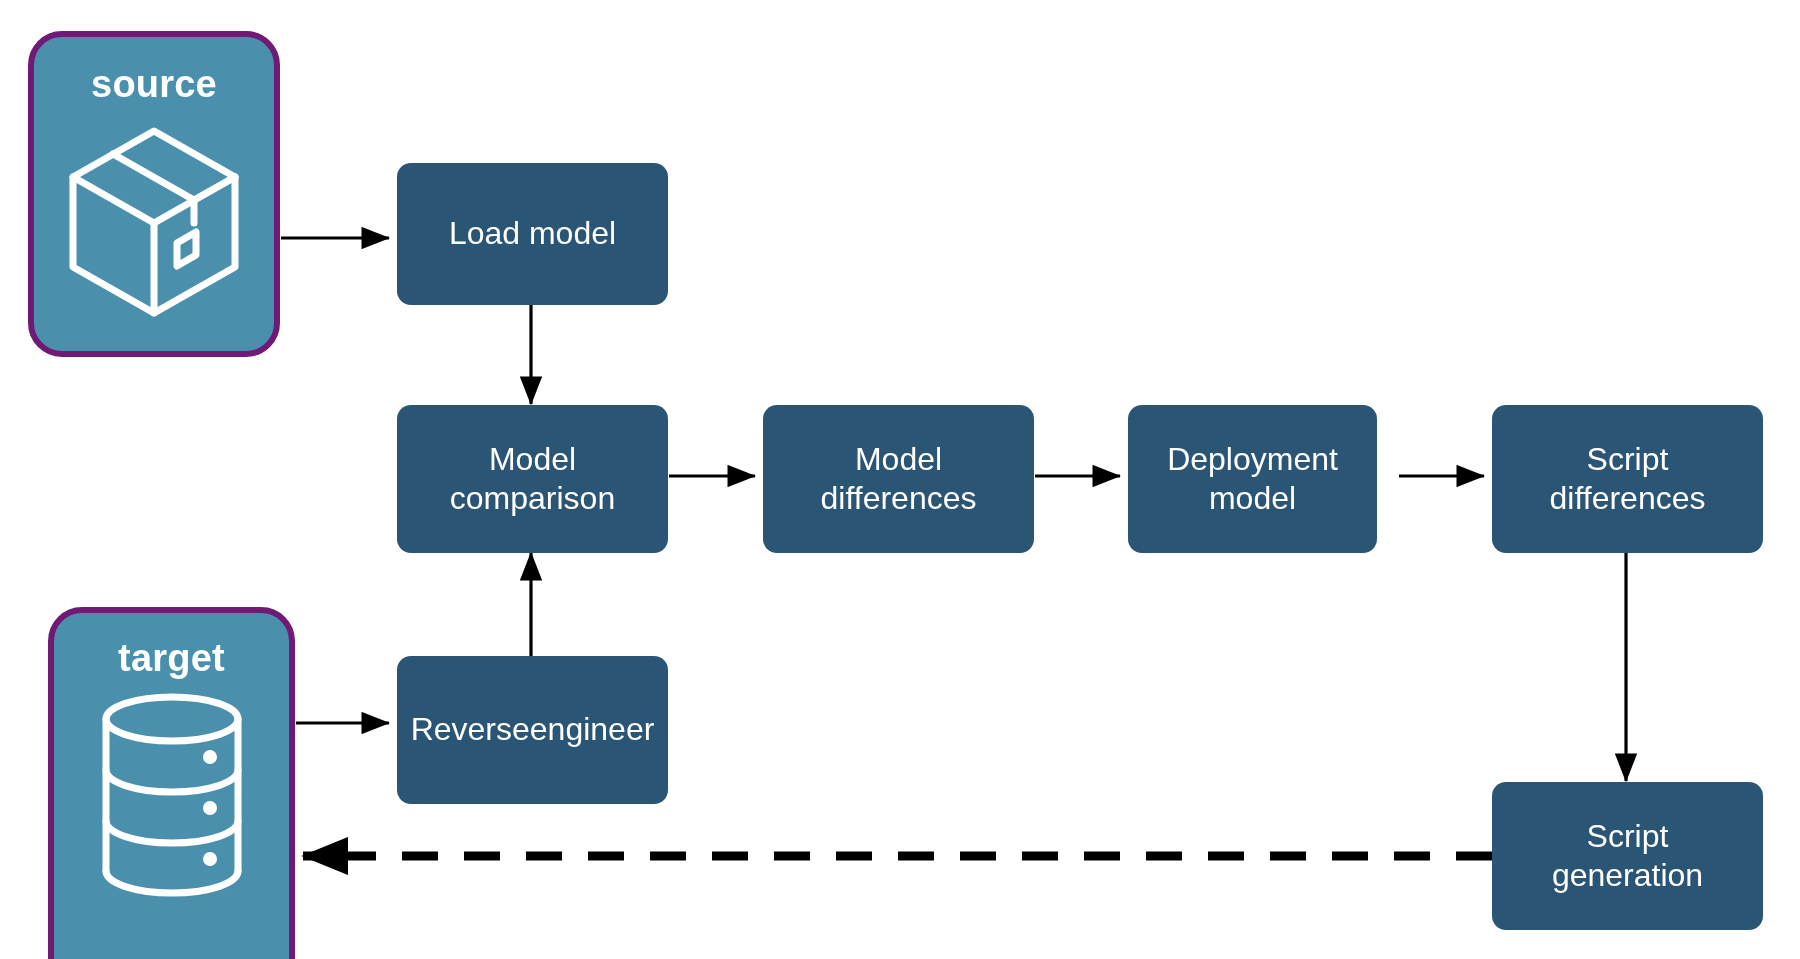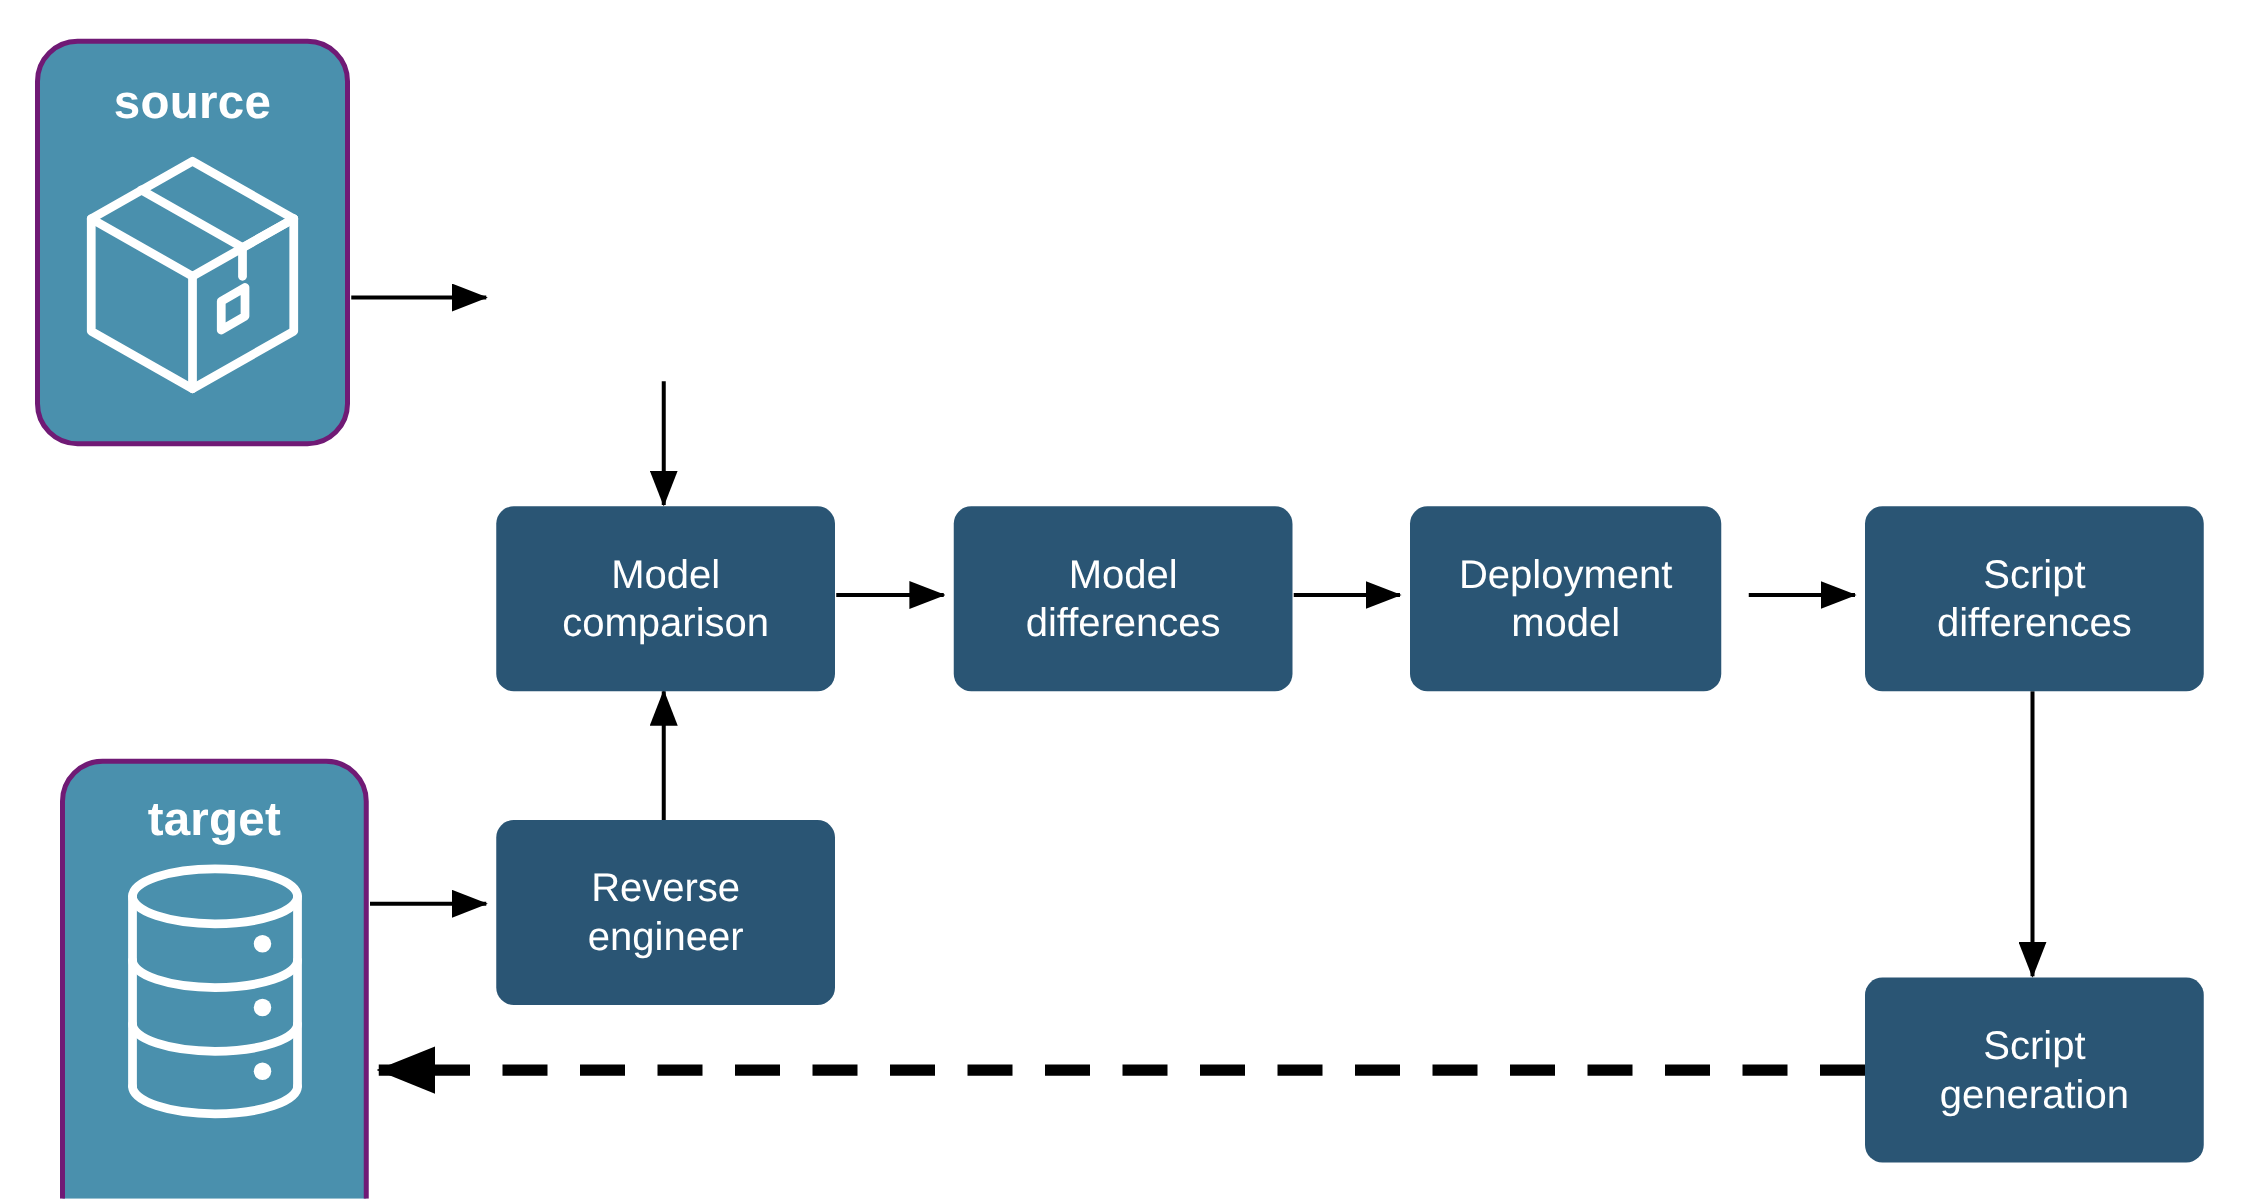--- a/index.html
+++ b/index.html
@@ -15,21 +15,21 @@
     width: 1800px;
     height: 959px;
     background: #ffffff;
     overflow: hidden;
   }
   
   .endpoint {
     position: absolute;
     box-sizing: border-box;
     background: #4a90ad;
-    border: 4px solid #701a75;
+    border: 6px solid #701a75;
     border-radius: 34px;
     display: flex;
     flex-direction: column;
     align-items: center;
     color: #ffffff;
   }
   .endpoint-label {
     font-weight: bold;
     font-size: 38px;
     line-height: 1;
@@ -127,20 +127,23 @@
         <path d="M18 130 A66 22 0 0 0 150 130"></path>
       </g>
       <g fill="#ffffff">
         <circle cx="122" cy="66" r="7"></circle>
         <circle cx="122" cy="117" r="7"></circle>
         <circle cx="122" cy="168" r="7"></circle>
       </g>
     </svg>
   </div>
 
+  <div class="process" style="left:397px; top:163px; width:271px; height:142px;">
+    <span>Load model</span>
+  </div>
 
   <div class="process" style="left:397px; top:405px; width:271px; height:148px; flex-direction:column;">
     <span>Model</span>
     <span>comparison</span>
   </div>
 
   <div class="process" style="left:763px; top:405px; width:271px; height:148px; flex-direction:column;">
     <span>Model</span>
     <span>differences</span>
   </div>
@@ -148,21 +151,21 @@
   <div class="process" style="left:1128px; top:405px; width:249px; height:148px; flex-direction:column;">
     <span>Deployment</span>
     <span>model</span>
   </div>
 
   <div class="process" style="left:1492px; top:405px; width:271px; height:148px; flex-direction:column;">
     <span>Script</span>
     <span>differences</span>
   </div>
 
-  <div class="process" style="left:397px; top:656px; width:271px; height:148px; flex-direction:column;">
+  <div class="process" style="left:397px; top:656px; width:271px; height:148px; flex-direction:row;">
     <span>Reverse</span>
     <span>engineer</span>
   </div>
 
   <div class="process" style="left:1492px; top:782px; width:271px; height:148px; flex-direction:column;">
     <span>Script</span>
     <span>generation</span>
   </div>
 
 </div>

